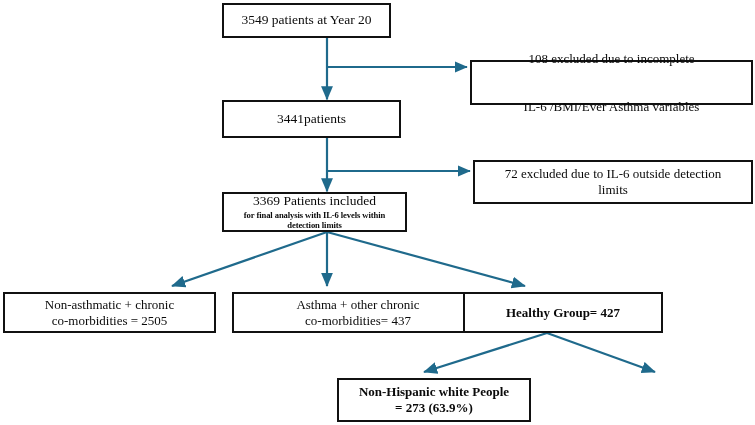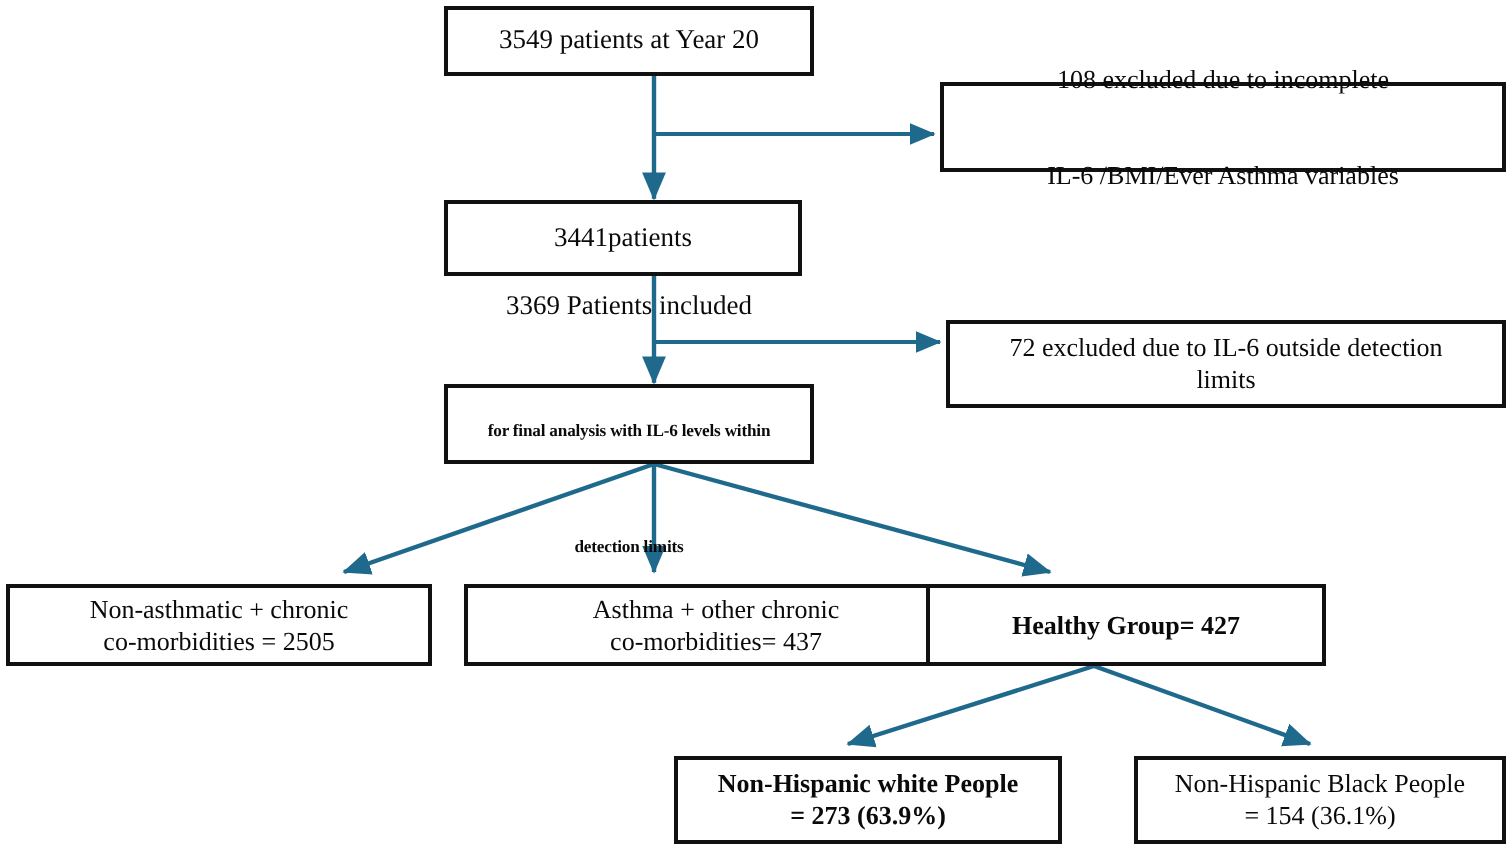--- a/index.html
+++ b/index.html
@@ -40,25 +40,25 @@
     line-height: 1.22;
     z-index: 2;
   }
   .node .line {
     display: block;
     white-space: nowrap;
   }
   .t-main   { font-size: 13.5px; }
   .t-excl   { font-size: 13px; }
   .t-leaf   { font-size: 13px; }
-  .t-small  { font-size: 8.6px; font-weight: bold; letter-spacing: -0.1px; margin-top: 48px; }
+  .t-small  { font-size: 8.6px; font-weight: bold; letter-spacing: -0.1px; }
 
   
-  #node-start        { left: 222px; top: 3px;   width: 185px; height: 35px; text-align: center; }
-  #node-excluded-1   { left: 470px; top: 41px;  width: 283px; height: 45px; gap: 32px; }
+  #node-start        { left: 222px; top: 3px;   width: 169px; height: 35px; text-align: center; }
+  #node-excluded-1   { left: 470px; top: 60px;  width: 283px; height: 45px; gap: 32px; }
   #node-remaining    { left: 222px; top: 100px; width: 179px; height: 38px; }
   #node-excluded-2   { left: 473px; top: 150px; width: 280px; height: 44px; margin-top: 10px; }
   #node-included     { left: 222px; top: 192px; width: 185px; height: 40px; }
   #node-nonasthmatic { left: 3px;   top: 292px; width: 213px; height: 41px; }
   #node-asthma       { left: 232px; top: 292px; width: 252px; height: 41px; }
   #node-healthy      { left: 463px; top: 292px; width: 200px; height: 41px; font-weight: bold; }
   #node-white        { left: 337px; top: 378px; width: 194px; height: 44px; font-weight: bold; }
   #node-black        { left: 567px; top: 378px; width: 186px; height: 44px; }
 </style>
 </head>
@@ -141,18 +141,14 @@
 
   <div class="node" id="node-healthy">
     <span class="line t-leaf">Healthy Group= 427</span>
   </div>
 
   <div class="node" id="node-white">
     <span class="line t-leaf">Non-Hispanic white People</span>
     <span class="line t-leaf">= 273 (63.9%)</span>
   </div>
 
-  <div class="node" id="node-black">
-    <span class="line t-leaf">Non-Hispanic Black People</span>
-    <span class="line t-leaf">= 154 (36.1%)</span>
-  </div>
 
 </div>
 
 </body></html>

